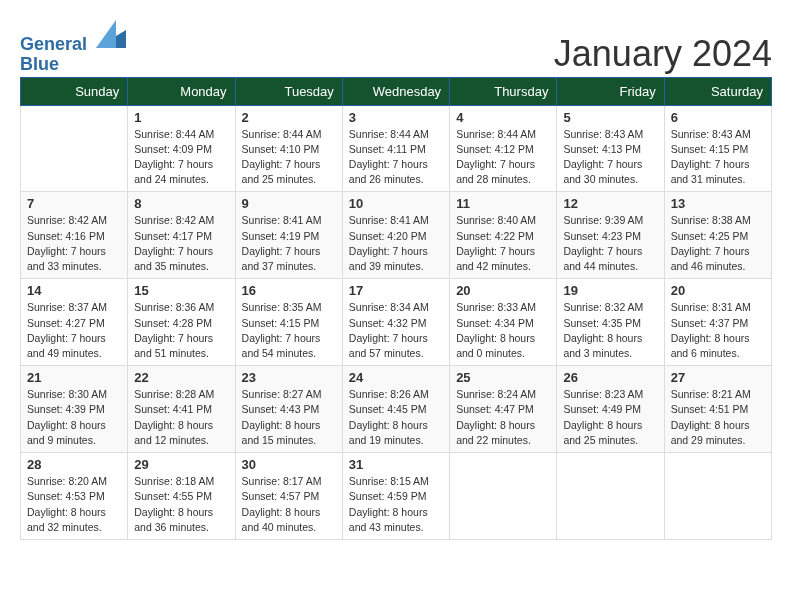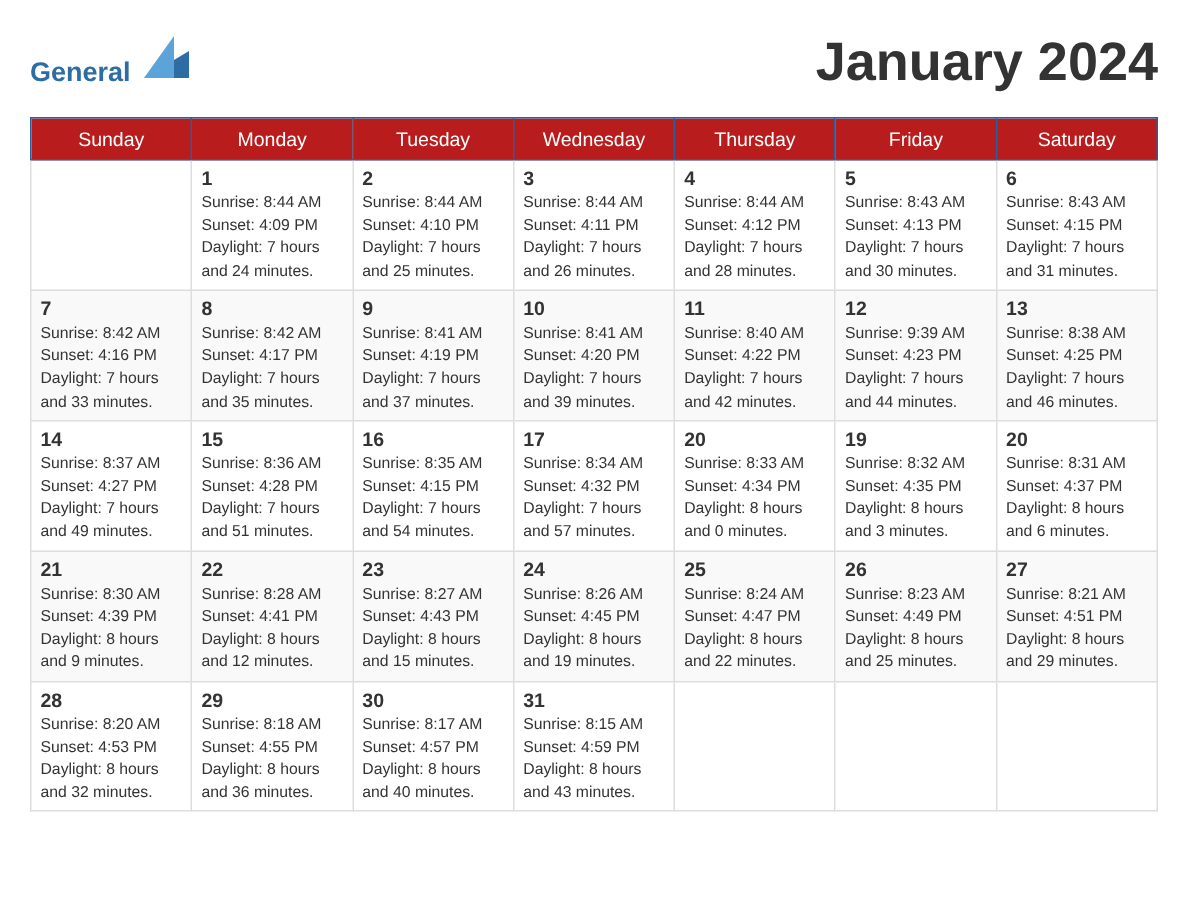--- a/index.html
+++ b/index.html
@@ -6,22 +6,22 @@
     body {
       font-family: Arial, sans-serif;
       background: #fff;
       width: 792px;
       min-height: 612px;
       padding: 20px;
     }
     .header {
       display: flex;
       justify-content: space-between;
-      align-items: center;
-      margin-bottom: 16px;
+      align-items: flex-end;
+      margin-bottom: 2px;
     }
     .logo {
       display: flex;
       align-items: center;
     }
     .logo-text {
       font-size: 18px;
       font-weight: bold;
       color: #333;
       line-height: 1.1;
@@ -33,37 +33,37 @@
       width: 30px;
       height: 30px;
       margin-left: 4px;
     }
     .title-area {
       text-align: right;
     }
     .month-title {
       font-size: 36px;
       color: #333;
-      font-weight: bold;
+      font-weight: normal;
     }
     .location {
       font-size: 14px;
       color: #555;
     }
     .calendar {
       width: 100%;
       border-collapse: collapse;
       border: 1px solid #ccc;
     }
     .calendar th {
-      background-color: #b91c1c;
+      background-color: #14532d;
       color: #fff;
       font-size: 13px;
       padding: 6px 8px;
-      text-align: center;
+      text-align: right;
       border: 1px solid #2561a0;
       font-weight: normal;
     }
     .calendar td {
       vertical-align: top;
       padding: 4px 6px;
       border: 1px solid #ddd;
       font-size: 10.5px;
       color: #333;
       width: calc(100% / 7);
@@ -89,20 +89,21 @@
 <div class="header">
   <div class="logo">
     <div>
       <div class="logo-text">
         <span>General</span>
         <svg class="logo-icon" viewBox="0 0 30 30">
           <polygon points="0,28 30,10 30,28" fill="#2E6DA4"></polygon>
           <polygon points="0,28 20,0 20,28" fill="#5BA3D9"></polygon>
         </svg>
       </div>
+      <div class="logo-text"><span style="color:#2E6DA4">Blue</span></div>
     </div>
   </div>
   <div class="title-area">
     <div class="month-title">January 2024</div>
   </div>
 </div>
 
 <table class="calendar">
   <thead>
     <tr>

